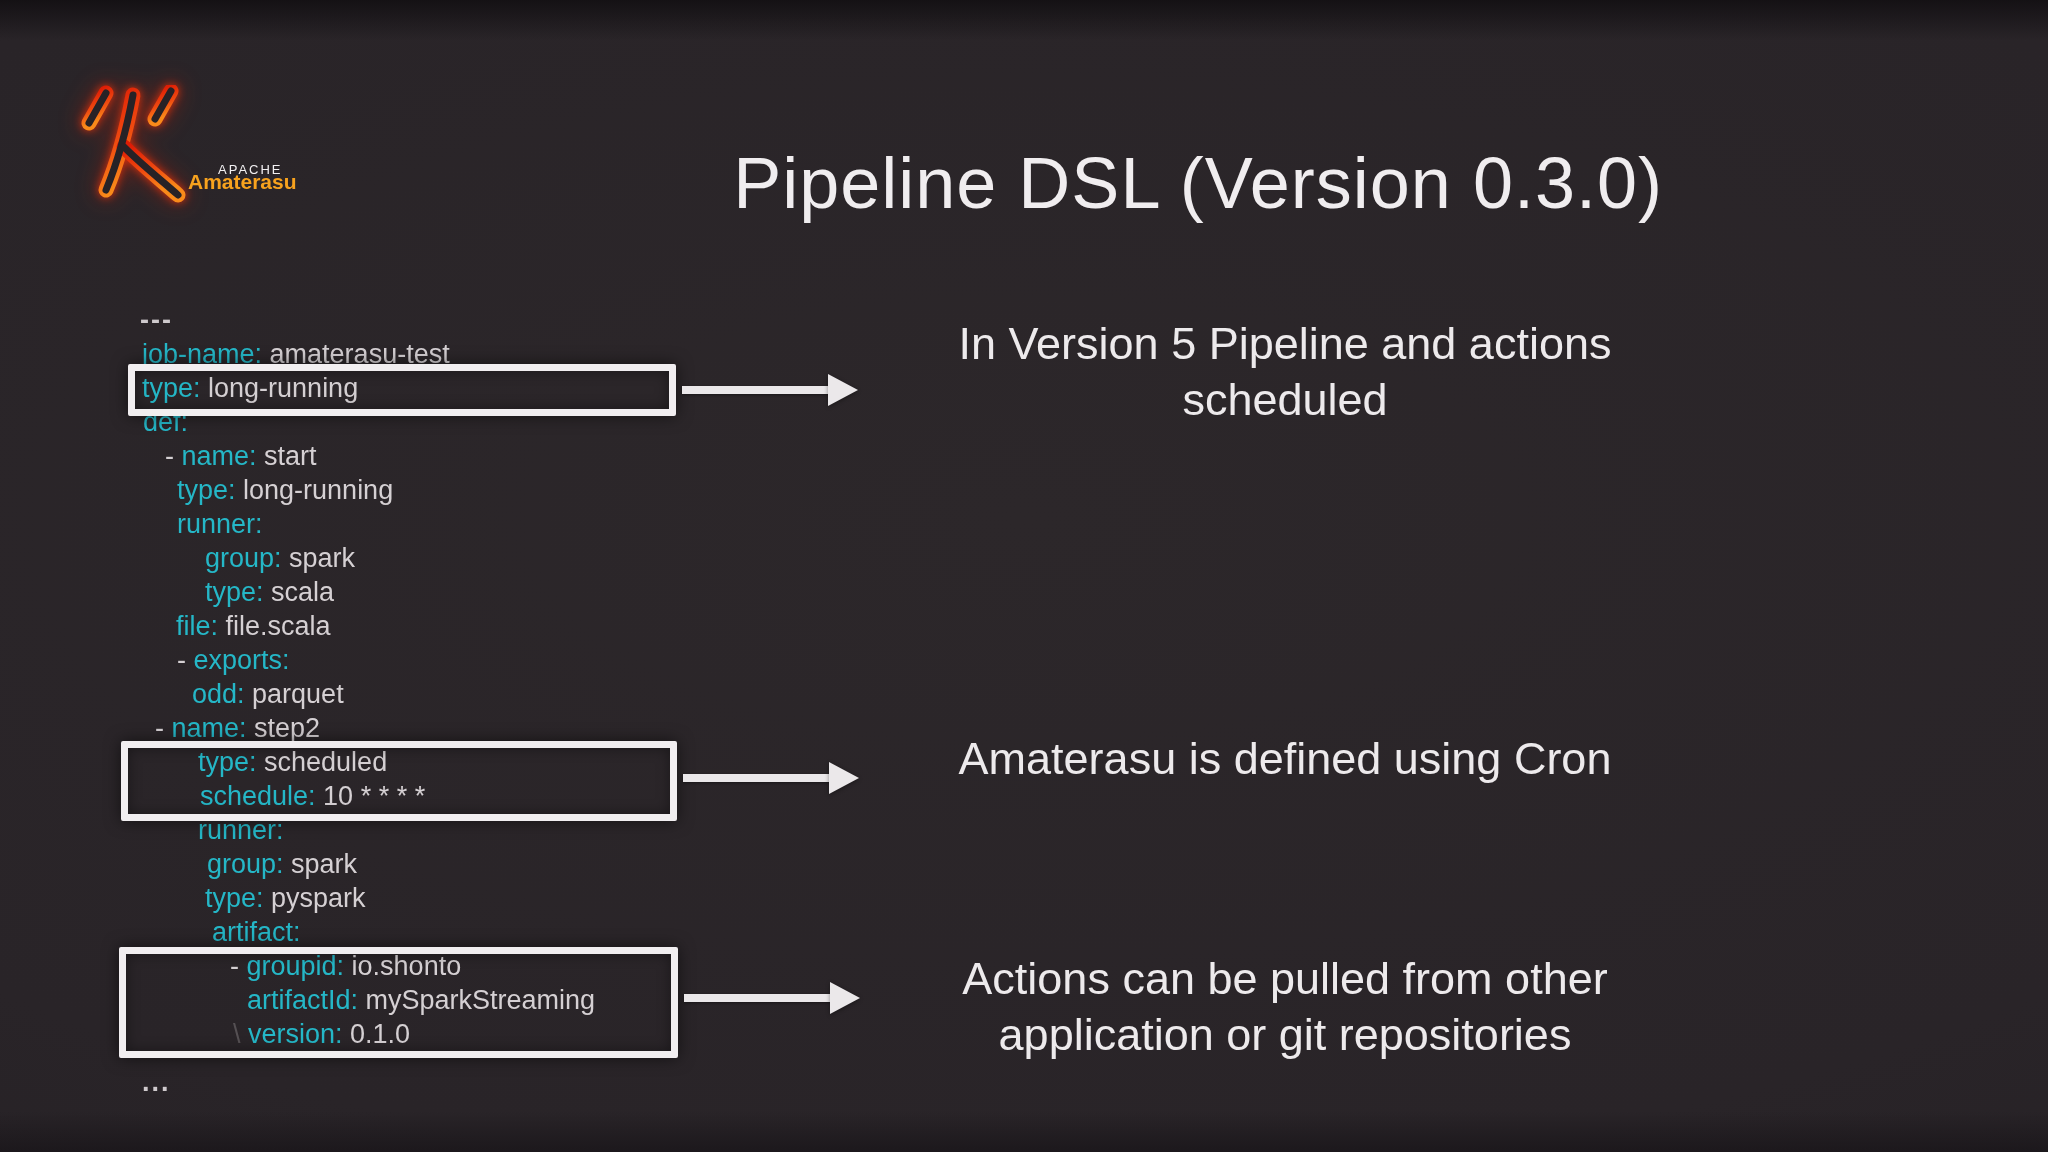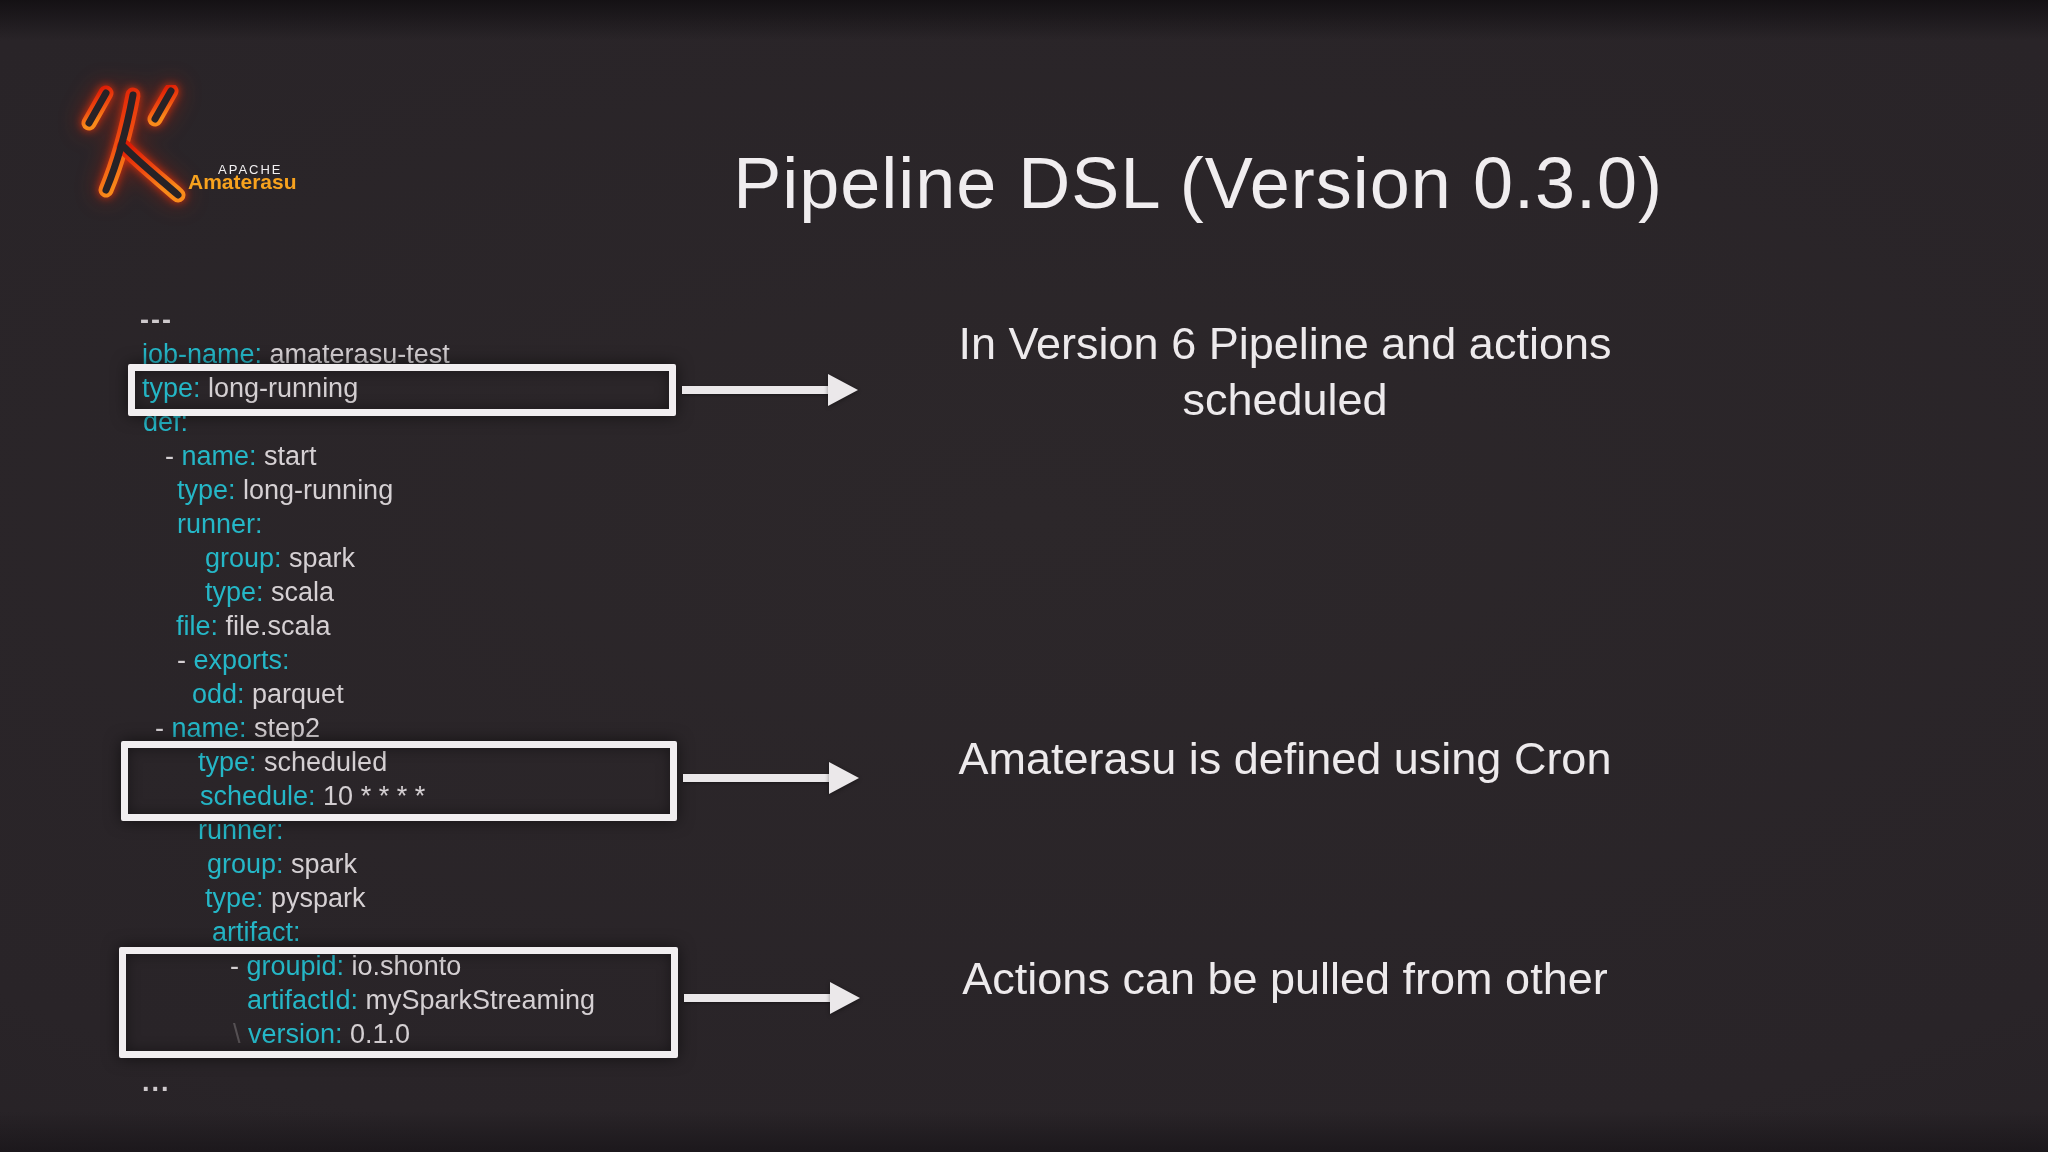--- a/index.html
+++ b/index.html
@@ -101,23 +101,24 @@
   <div class="arrow a2">
     <div class="shaft"></div>
     <div class="head"></div>
   </div>
   <div class="arrow a3">
     <div class="shaft"></div>
     <div class="head"></div>
   </div>
 
   <div class="note n1">
-      <div>In Version 6 Pipeline and actions</div>
+      <div>In Version 5 Pipeline and actions</div>
       <div>scheduled</div>
     </div>
   <div class="note n2">
       <div>Amaterasu is defined using Cron</div>
     </div>
   <div class="note n3">
       <div>Actions can be pulled from other</div>
+      <div>application or git repositories</div>
     </div>
 
 </div>
 
 </body></html>

